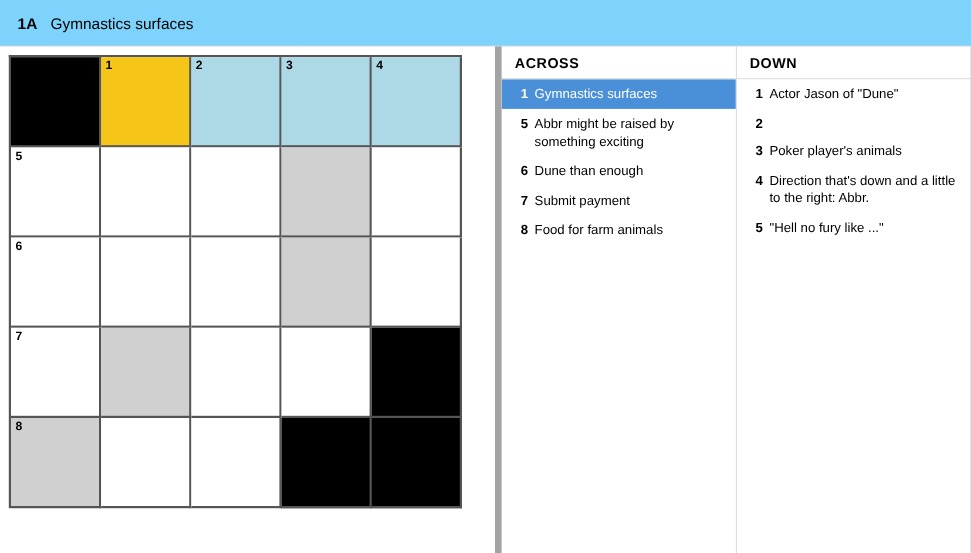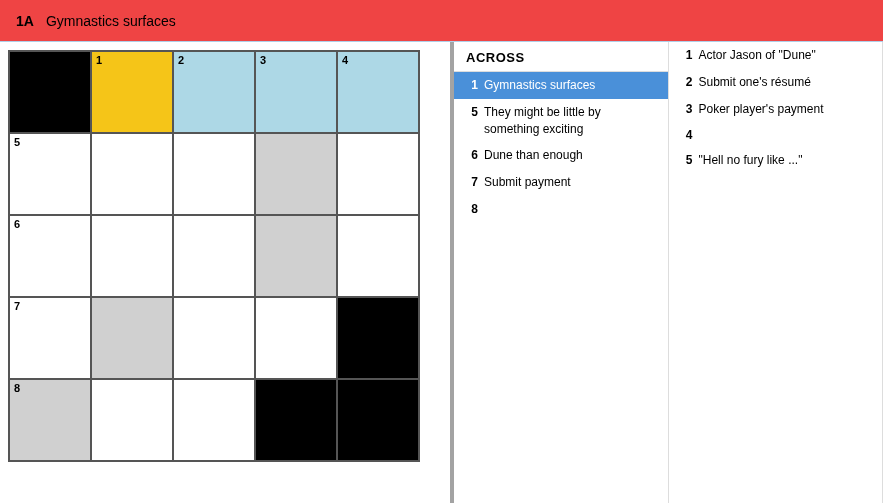--- a/index.html
+++ b/index.html
@@ -9,21 +9,21 @@
       background: #fff;
       width: 883px;
       height: 503px;
       overflow: hidden;
       display: flex;
       flex-direction: column;
     }
 
     
     .header {
-      background: #ef4444;
+      background: #7dd3fc;
       padding: 8px 16px;
       display: flex;
       align-items: center;
       gap: 12px;
       border-bottom: 1px solid #b0cfe8;
       min-height: 42px;
     }
     .header-clue-num {
       font-weight: bold;
       font-size: 14px;
@@ -91,21 +91,21 @@
       font-size: 11px;
       font-weight: bold;
       color: #000;
       line-height: 1;
     }
 
     
     .clue-panels {
       flex: 1;
       display: flex;
-      border-left: 4px solid #a3a3a3;
+      border-left: 6px solid #a3a3a3;
     }
 
     .clue-panel {
       flex: 1;
       display: flex;
       flex-direction: column;
       overflow: hidden;
       border-right: 1px solid #ddd;
     }
 
@@ -227,52 +227,54 @@
 
     <div class="clue-panel">
       <div class="clue-panel-header">ACROSS</div>
       <div class="clue-list" id="across-list">
           <div class="clue-item active">
             <span class="clue-item-num">1</span>
             <span class="clue-item-text">Gymnastics surfaces</span>
           </div>
           <div class="clue-item">
             <span class="clue-item-num">5</span>
-            <span class="clue-item-text">They might be little by something exciting</span>
+            <span class="clue-item-text">Abbr might be raised by something exciting</span>
           </div>
           <div class="clue-item">
             <span class="clue-item-num">6</span>
             <span class="clue-item-text">Dune than enough</span>
           </div>
           <div class="clue-item">
             <span class="clue-item-num">7</span>
             <span class="clue-item-text">Submit payment</span>
           </div>
           <div class="clue-item">
             <span class="clue-item-num">8</span>
+            <span class="clue-item-text">Food for farm animals</span>
           </div>
         </div>
     </div>
 
     <div class="clue-panel">
+      <div class="clue-panel-header">DOWN</div>
       <div class="clue-list" id="down-list">
           <div class="clue-item">
             <span class="clue-item-num">1</span>
             <span class="clue-item-text">Actor Jason of "Dune"</span>
           </div>
           <div class="clue-item">
             <span class="clue-item-num">2</span>
-            <span class="clue-item-text">Submit one's résumé</span>
           </div>
           <div class="clue-item">
             <span class="clue-item-num">3</span>
-            <span class="clue-item-text">Poker player's payment</span>
+            <span class="clue-item-text">Poker player's animals</span>
           </div>
           <div class="clue-item">
             <span class="clue-item-num">4</span>
+            <span class="clue-item-text">Direction that's down and a little to the right: Abbr.</span>
           </div>
           <div class="clue-item">
             <span class="clue-item-num">5</span>
             <span class="clue-item-text">"Hell    no fury like ..."</span>
           </div>
         </div>
     </div>
 
   </div>
 </div>

